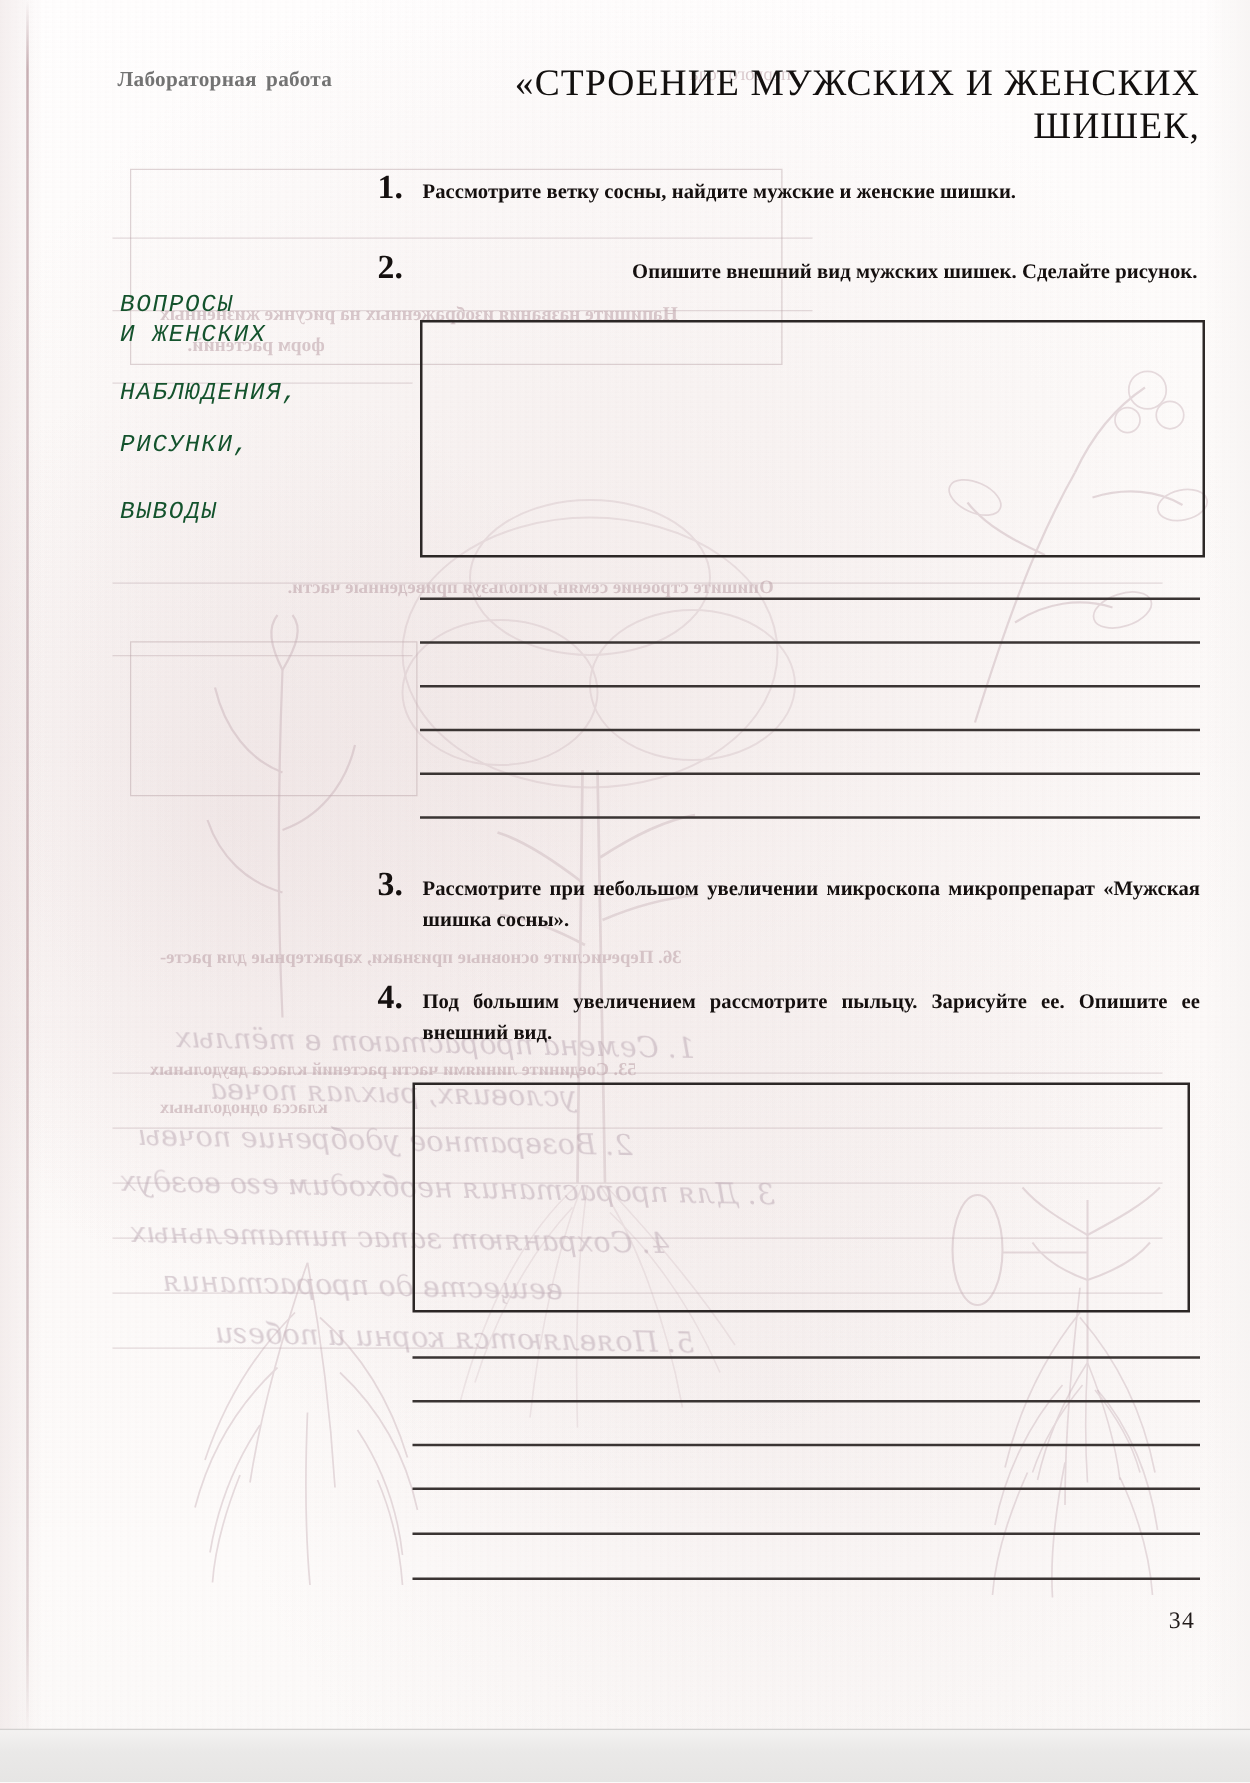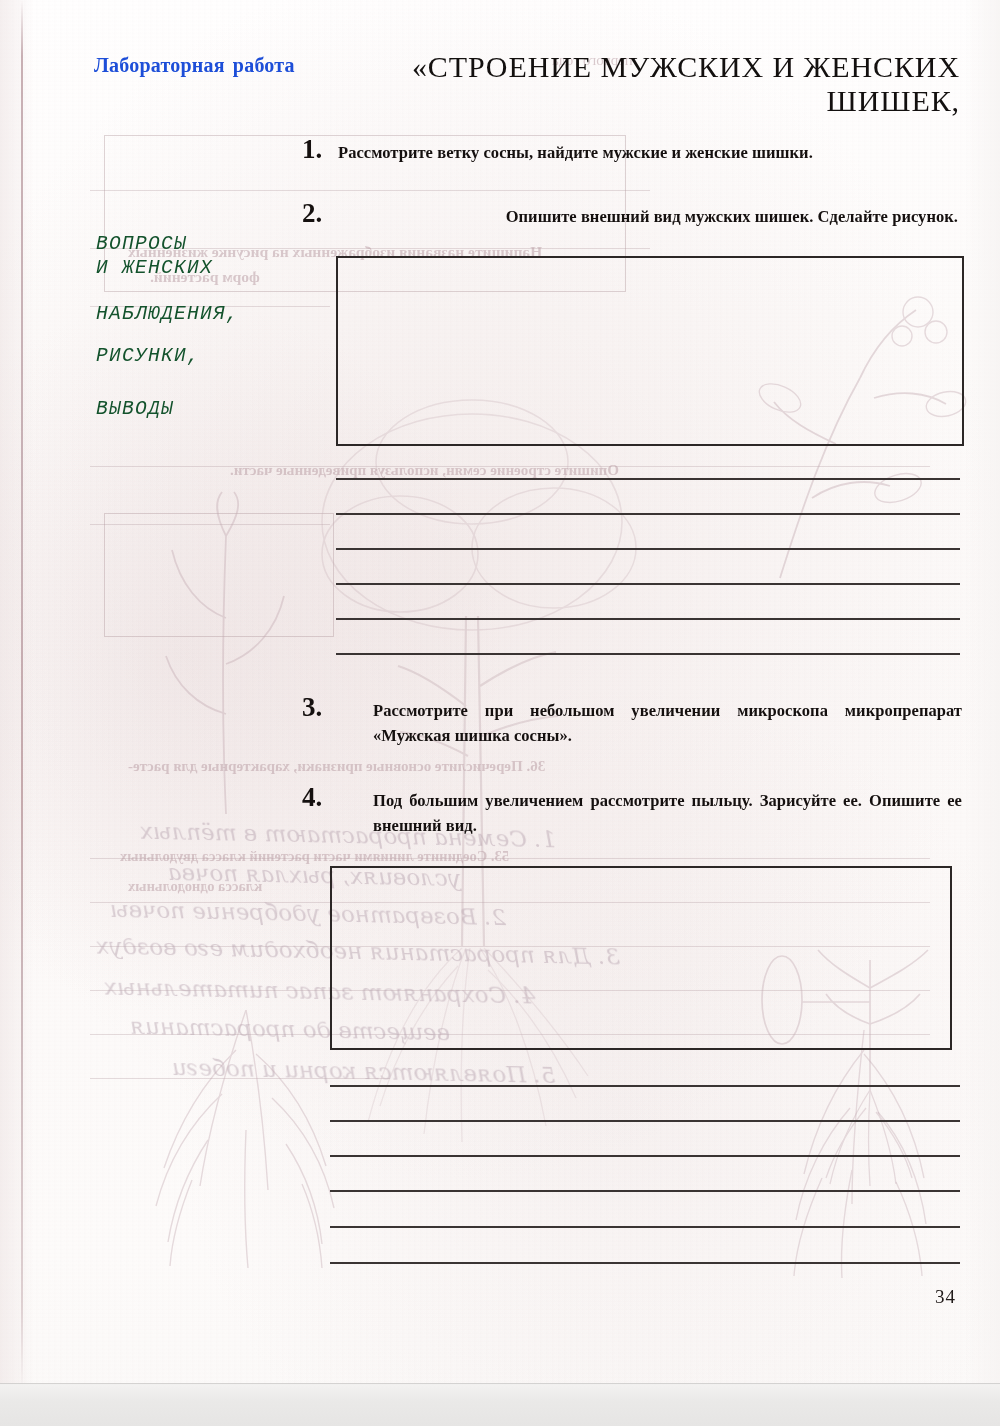--- a/index.html
+++ b/index.html
@@ -115,23 +115,23 @@
   
   .ghost-art { position:absolute; pointer-events:none; opacity:.40; }
   .ghost-art svg { display:block; }
 
   
   .lab-label {
     position: absolute;
     left: 94px; top: 54px;
     font-family: "Liberation Serif", serif;
     font-weight: bold;
-    font-size: 20px;
+    font-size: 17px;
     letter-spacing: .2px;
-    color: #1d4ed8;
+    color: #737373;
     word-spacing: 3px;
   }
   .lab-title {
     position: absolute;
     left: 288px; top: 50px;
     width: 672px;
     text-align: right;
     font-family: "Liberation Serif", serif;
     font-size: 30px;
     line-height: 34px;
@@ -171,21 +171,21 @@
   }
   .task .txt {
     font-family: "Liberation Serif", serif;
     font-weight: bold;
     font-size: 16.5px;
     line-height: 25px;
     color: #15100f;
     letter-spacing: .05px;
     padding-top: 4px;
   }
-  .task.justify .txt { text-align: justify; margin-left: 35px; }
+  .task.justify .txt { text-align: justify; }
 
   .answer-box {
     position: absolute;
     border: 2px solid #2c2726;
     background: transparent;
   }
   .rule {
     position: absolute;
     height: 2px;
     background: #3a3433;

